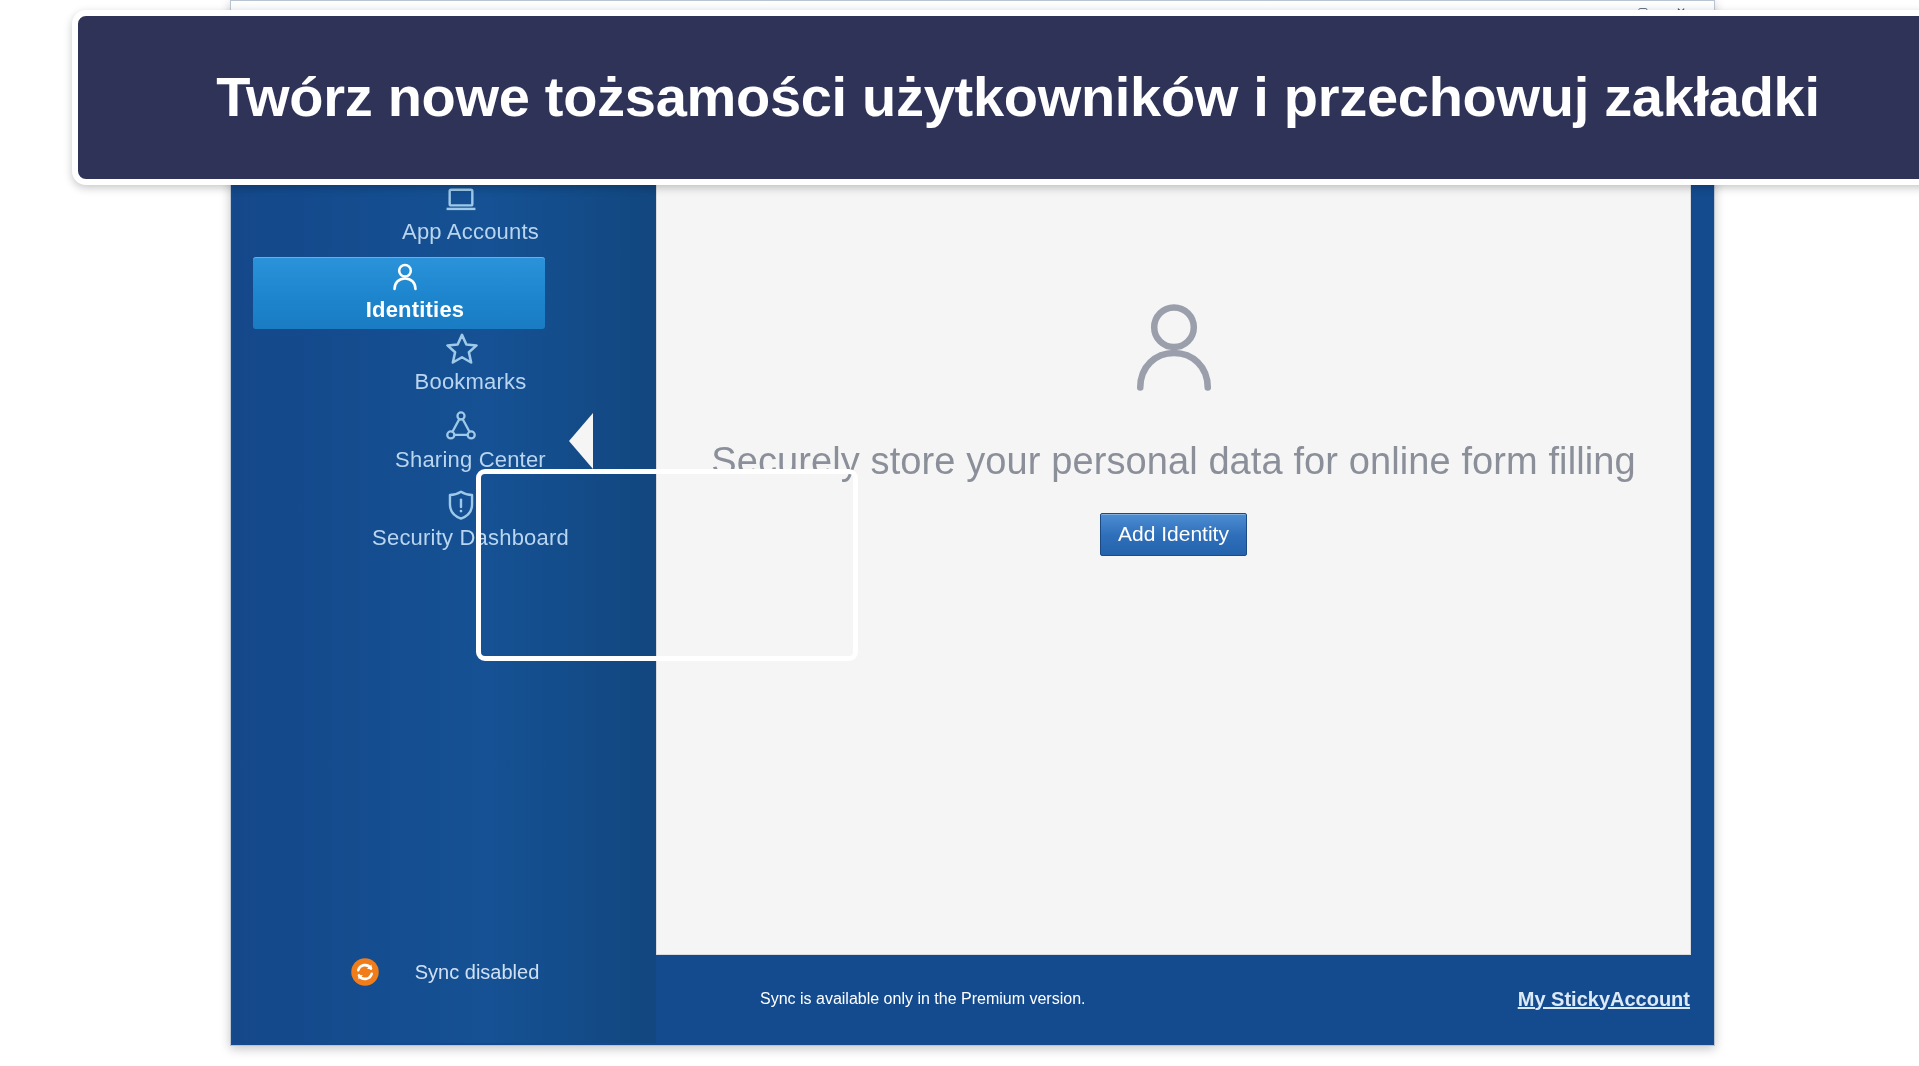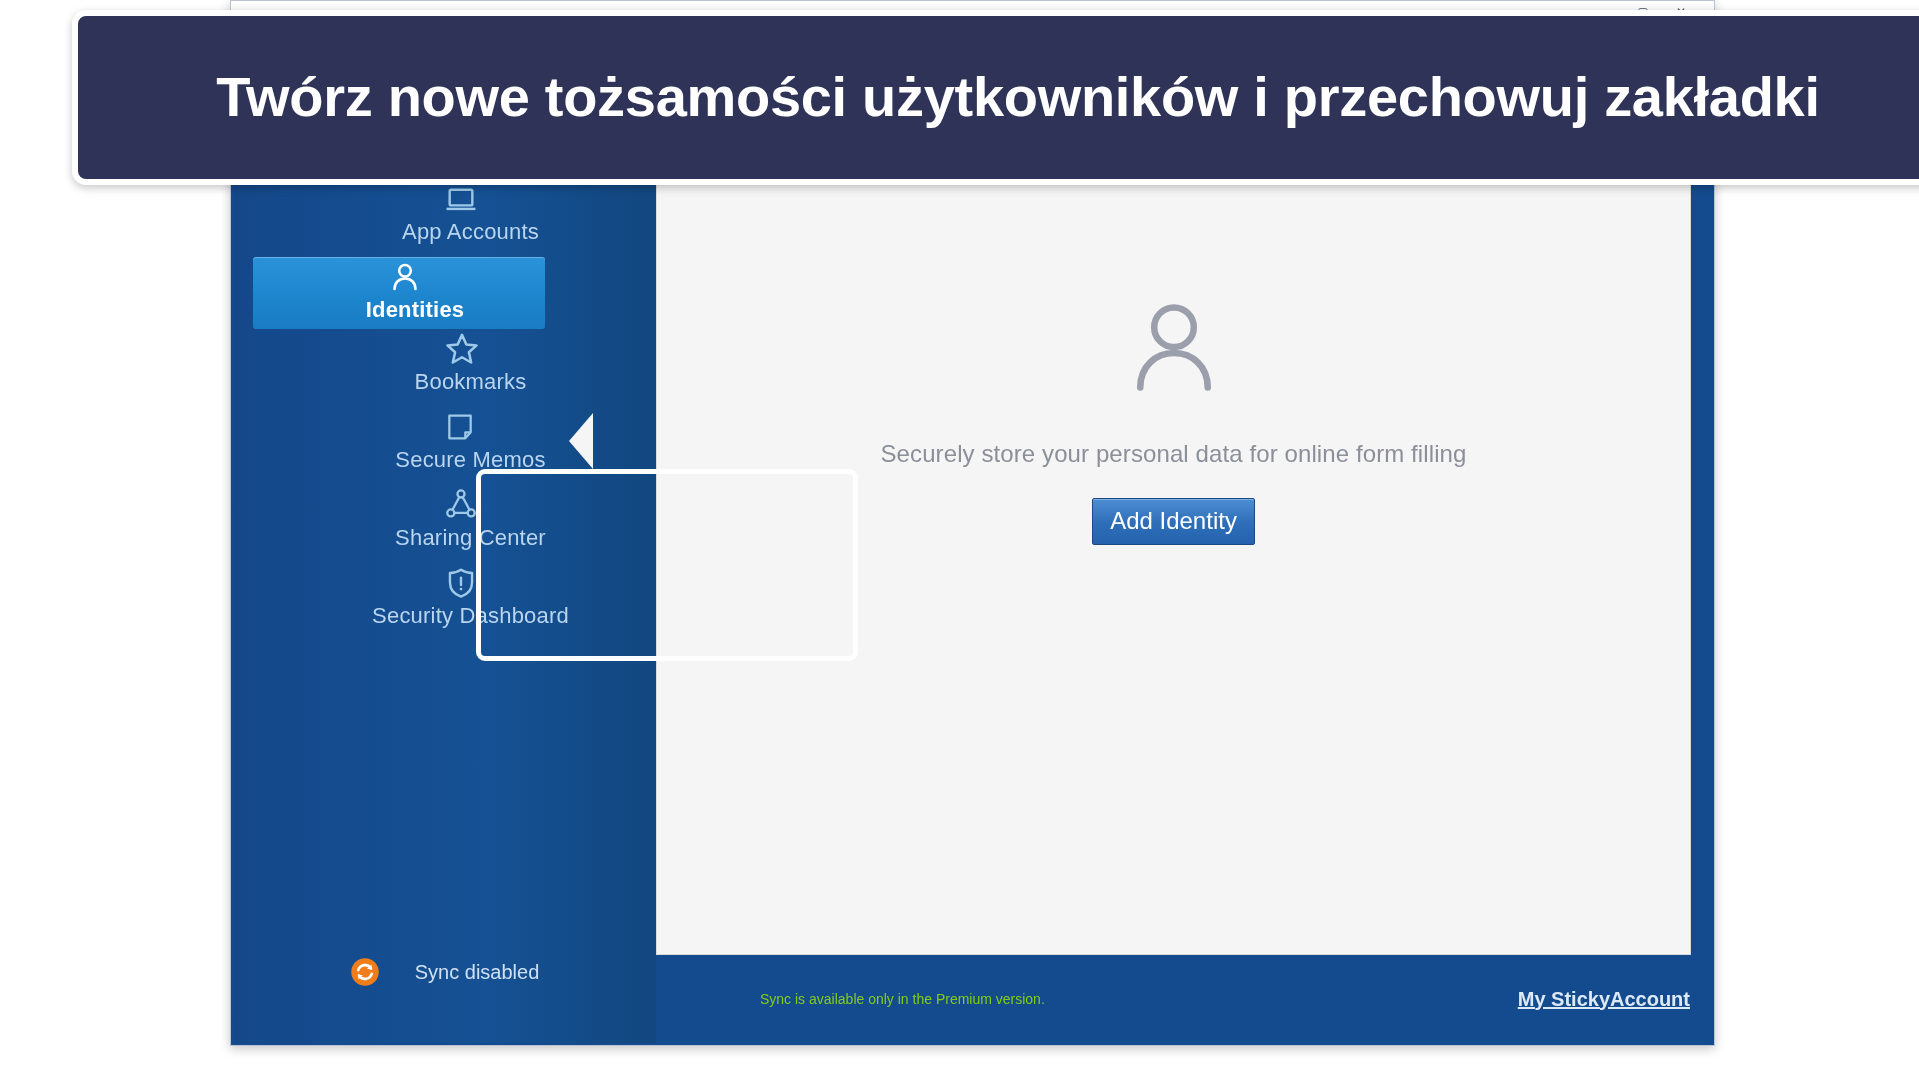--- a/index.html
+++ b/index.html
@@ -161,50 +161,50 @@
     top: 268px;
     width: 100%;
     text-align: center;
   }
   #person-icon {
     display: block;
     margin: 0 auto 34px auto;
   }
   #empty-text {
     color: #8b8f99;
-    font-size: 24px;
+    font-size: 38px;
     letter-spacing: 0.1px;
   }
   #add-identity-button {
     margin-top: 30px;
     display: inline-block;
     padding: 8px 17px 9px 17px;
     background: linear-gradient(180deg, #4d8ed2 0%, #2f6fba 52%, #2462ac 100%);
     border: 1px solid #1b4a84;
     color: #ffffff;
-    font-size: 24px;
+    font-size: 21px;
     border-radius: 2px;
     box-shadow: inset 0 1px 0 rgba(255,255,255,0.30);
     cursor: pointer;
   }
 
   
   #footer {
     position: absolute;
     left: 425px;
     right: 2px;
     bottom: 2px;
     height: 88px;
     display: flex;
     align-items: center;
     background: transparent;
   }
   #footer-note {
-    color: #84cc16;
-    font-size: 14px;
+    color: #ffffff;
+    font-size: 16px;
     margin-left: 104px;
   }
   #footer-link {
     margin-left: auto;
     margin-right: 22px;
     color: #dce9f7;
     font-size: 20px;
     font-weight: bold;
     text-decoration: underline;
     cursor: pointer;
@@ -295,29 +295,20 @@
 
     <div class="nav-item">
       <span class="nav-icon">
         <svg width="36" height="36" viewBox="0 0 24 24" fill="none" stroke="#9ec9e8" stroke-width="1.7" stroke-linejoin="round">
           <path d="M12 2.6 L14.9 9.0 L21.7 9.6 L16.6 14.2 L18.1 21.0 L12 17.5 L5.9 21.0 L7.4 14.2 L2.3 9.6 L9.1 9.0 Z"></path>
         </svg>
       </span>
       <span class="nav-label">Bookmarks</span>
     </div>
 
-    <div class="nav-item">
-      <span class="nav-icon">
-        <svg width="32" height="32" viewBox="0 0 24 24" fill="none" stroke="#9ec9e8" stroke-width="1.7" stroke-linejoin="round">
-          <path d="M4 3.5 H20 V16 L16 20.5 H4 Z"></path>
-          <path d="M20 16 H16 V20.5"></path>
-        </svg>
-      </span>
-      <span class="nav-label">Secure Memos</span>
-    </div>
 
     <div class="nav-item">
       <span class="nav-icon">
         <svg width="34" height="34" viewBox="0 0 24 24" fill="none" stroke="#9ec9e8" stroke-width="1.6">
           <path d="M12 4.2 L19.2 17.6 L4.8 17.6 Z"></path>
           <circle cx="12" cy="4.2" r="2.5" fill="#14488a"></circle>
           <circle cx="19.2" cy="17.6" r="2.5" fill="#14488a"></circle>
           <circle cx="4.8" cy="17.6" r="2.5" fill="#14488a"></circle>
         </svg>
       </span>

